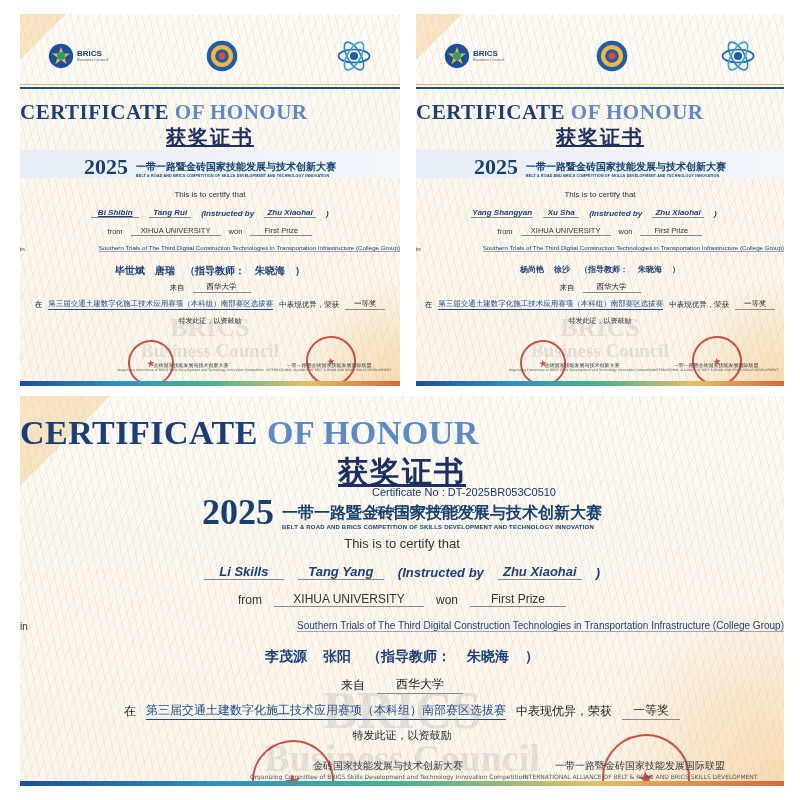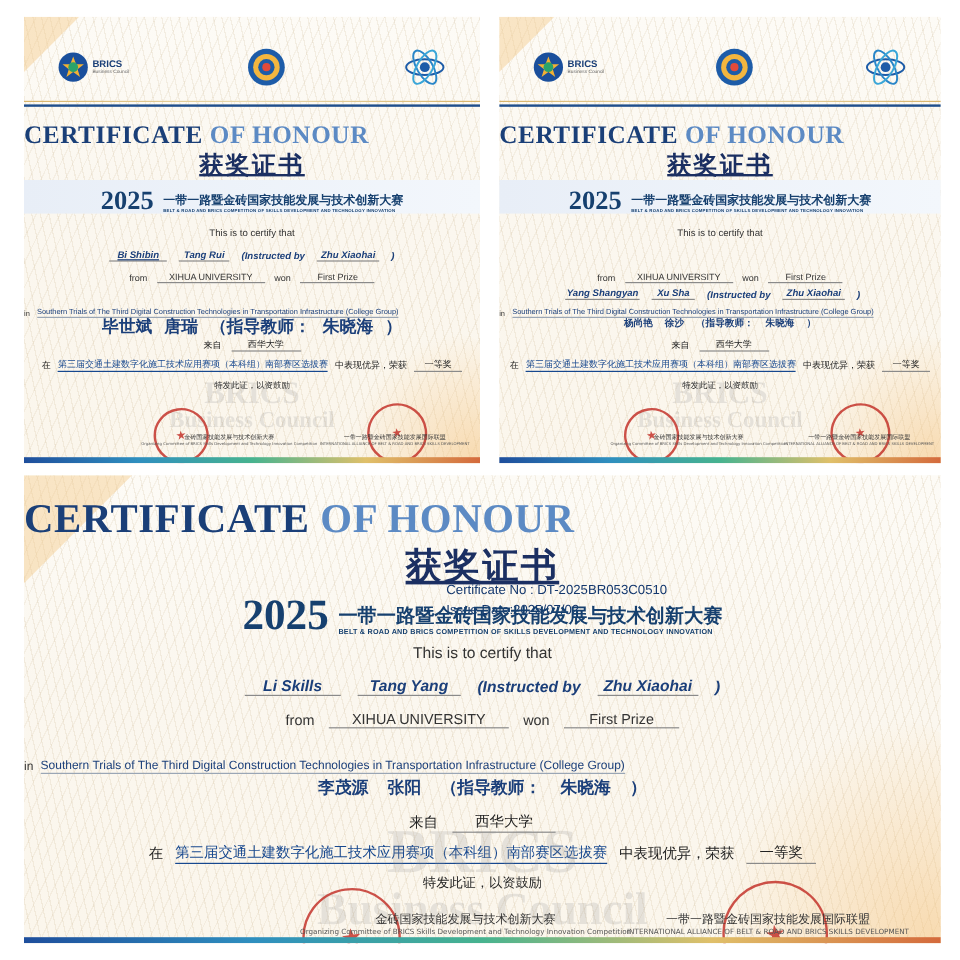--- a/index.html
+++ b/index.html
@@ -61,21 +61,21 @@
   .themewrap{text-align:left;}
   .theme-cn{color:#16406f;font-weight:bold;font-family:"DejaVu Sans", sans-serif;}
   .theme-en{color:#16406f;font-weight:bold;letter-spacing:.2px;}
 
   .band{position:absolute;left:0;right:0;background:linear-gradient(90deg,#e8eef7,#f3f7fc);}
 
   .certify{text-align:center;color:#333;}
   .namerow{display:flex;align-items:center;justify-content:center;gap:10px;color:#1b3f7a;font-style:italic;font-weight:bold;}
   .ul{border-bottom:1px solid #8a8a8a;display:inline-block;text-align:center;}
   .fromrow{display:flex;align-items:center;justify-content:center;gap:8px;color:#333;}
-  .inrow{display:flex;align-items:center;justify-content:flex-start;gap:6px;color:#333;margin-top:13px;}
+  .inrow{display:flex;align-items:center;justify-content:space-between;gap:6px;color:#333;}
   .link{color:#1b3f7a;border-bottom:1px solid #9aa6b5;}
 
   .cnrow{display:flex;align-items:center;justify-content:center;gap:10px;color:#1b3f7a;font-weight:bold;font-family:"DejaVu Sans", sans-serif;}
   .cnrow2{display:flex;align-items:center;justify-content:center;gap:8px;color:#222;font-family:"DejaVu Sans", sans-serif;}
   .cnrow3{display:flex;align-items:center;justify-content:center;gap:6px;color:#222;font-family:"DejaVu Sans", sans-serif;}
   .blue-ul{color:#17488f;border-bottom:1px solid #17488f;}
   .note{text-align:center;color:#222;font-family:"DejaVu Sans", sans-serif;}
 
   .watermark{
     position:absolute;left:0;right:0;text-align:center;
@@ -182,21 +182,21 @@
       <span class="ul" style="min-width:90px;">XIHUA UNIVERSITY</span>
       <span>won</span>
       <span class="ul" style="min-width:62px;">First Prize</span>
     </div>
 
     <div class="inrow" style="position:absolute;left:0;right:0;top:230px;font-size:6.2px;">
       <span>in</span>
       <span class="link">Southern Trials of The Third Digital Construction Technologies in Transportation Infrastructure (College Group)</span>
     </div>
 
-    <div class="cnrow" style="position:absolute;left:0;right:0;top:250px;font-size:14px;">
+    <div class="cnrow" style="position:absolute;left:0;right:0;top:250px;font-size:10px;">
       <span>毕世斌</span>
       <span>唐瑞</span>
       <span>（指导教师：</span>
       <span>朱晓海</span>
       <span>）</span>
     </div>
 
     <div class="cnrow2" style="position:absolute;left:0;right:0;top:268px;font-size:7.5px;">
       <span>来自</span>
       <span class="ul" style="min-width:58px;">西华大学</span>
@@ -289,21 +289,21 @@
     <div class="yearline" style="position:absolute;left:0;right:0;top:136px;height:28px;">
       <div class="year" style="font-size:22px;line-height:22px;">2025</div>
       <div class="themewrap">
         <div class="theme-cn" style="font-size:10px;">一带一路暨金砖国家技能发展与技术创新大赛</div>
         <div class="theme-en" style="font-size:3.6px;">BELT &amp; ROAD AND BRICS COMPETITION OF SKILLS DEVELOPMENT AND TECHNOLOGY INNOVATION</div>
       </div>
     </div>
 
     <div class="certify" style="position:absolute;left:0;right:0;top:176px;font-size:8px;">This is to certify that</div>
 
-    <div class="namerow" style="position:absolute;left:0;right:12px;top:194px;font-size:8px;margin-top:32px;">
+    <div class="namerow" style="position:absolute;left:0;right:12px;top:194px;font-size:8px;">
       <span class="ul" style="min-width:62px;">Yang Shangyan</span>
       <span class="ul" style="min-width:36px;">Xu Sha</span>
       <span>(Instructed by</span>
       <span class="ul" style="min-width:52px;">Zhu Xiaohai</span>
       <span>)</span>
     </div>
 
     <div class="fromrow" style="position:absolute;left:0;right:0;top:212px;font-size:7.5px;">
       <span>from</span>
       <span class="ul" style="min-width:90px;">XIHUA UNIVERSITY</span>

